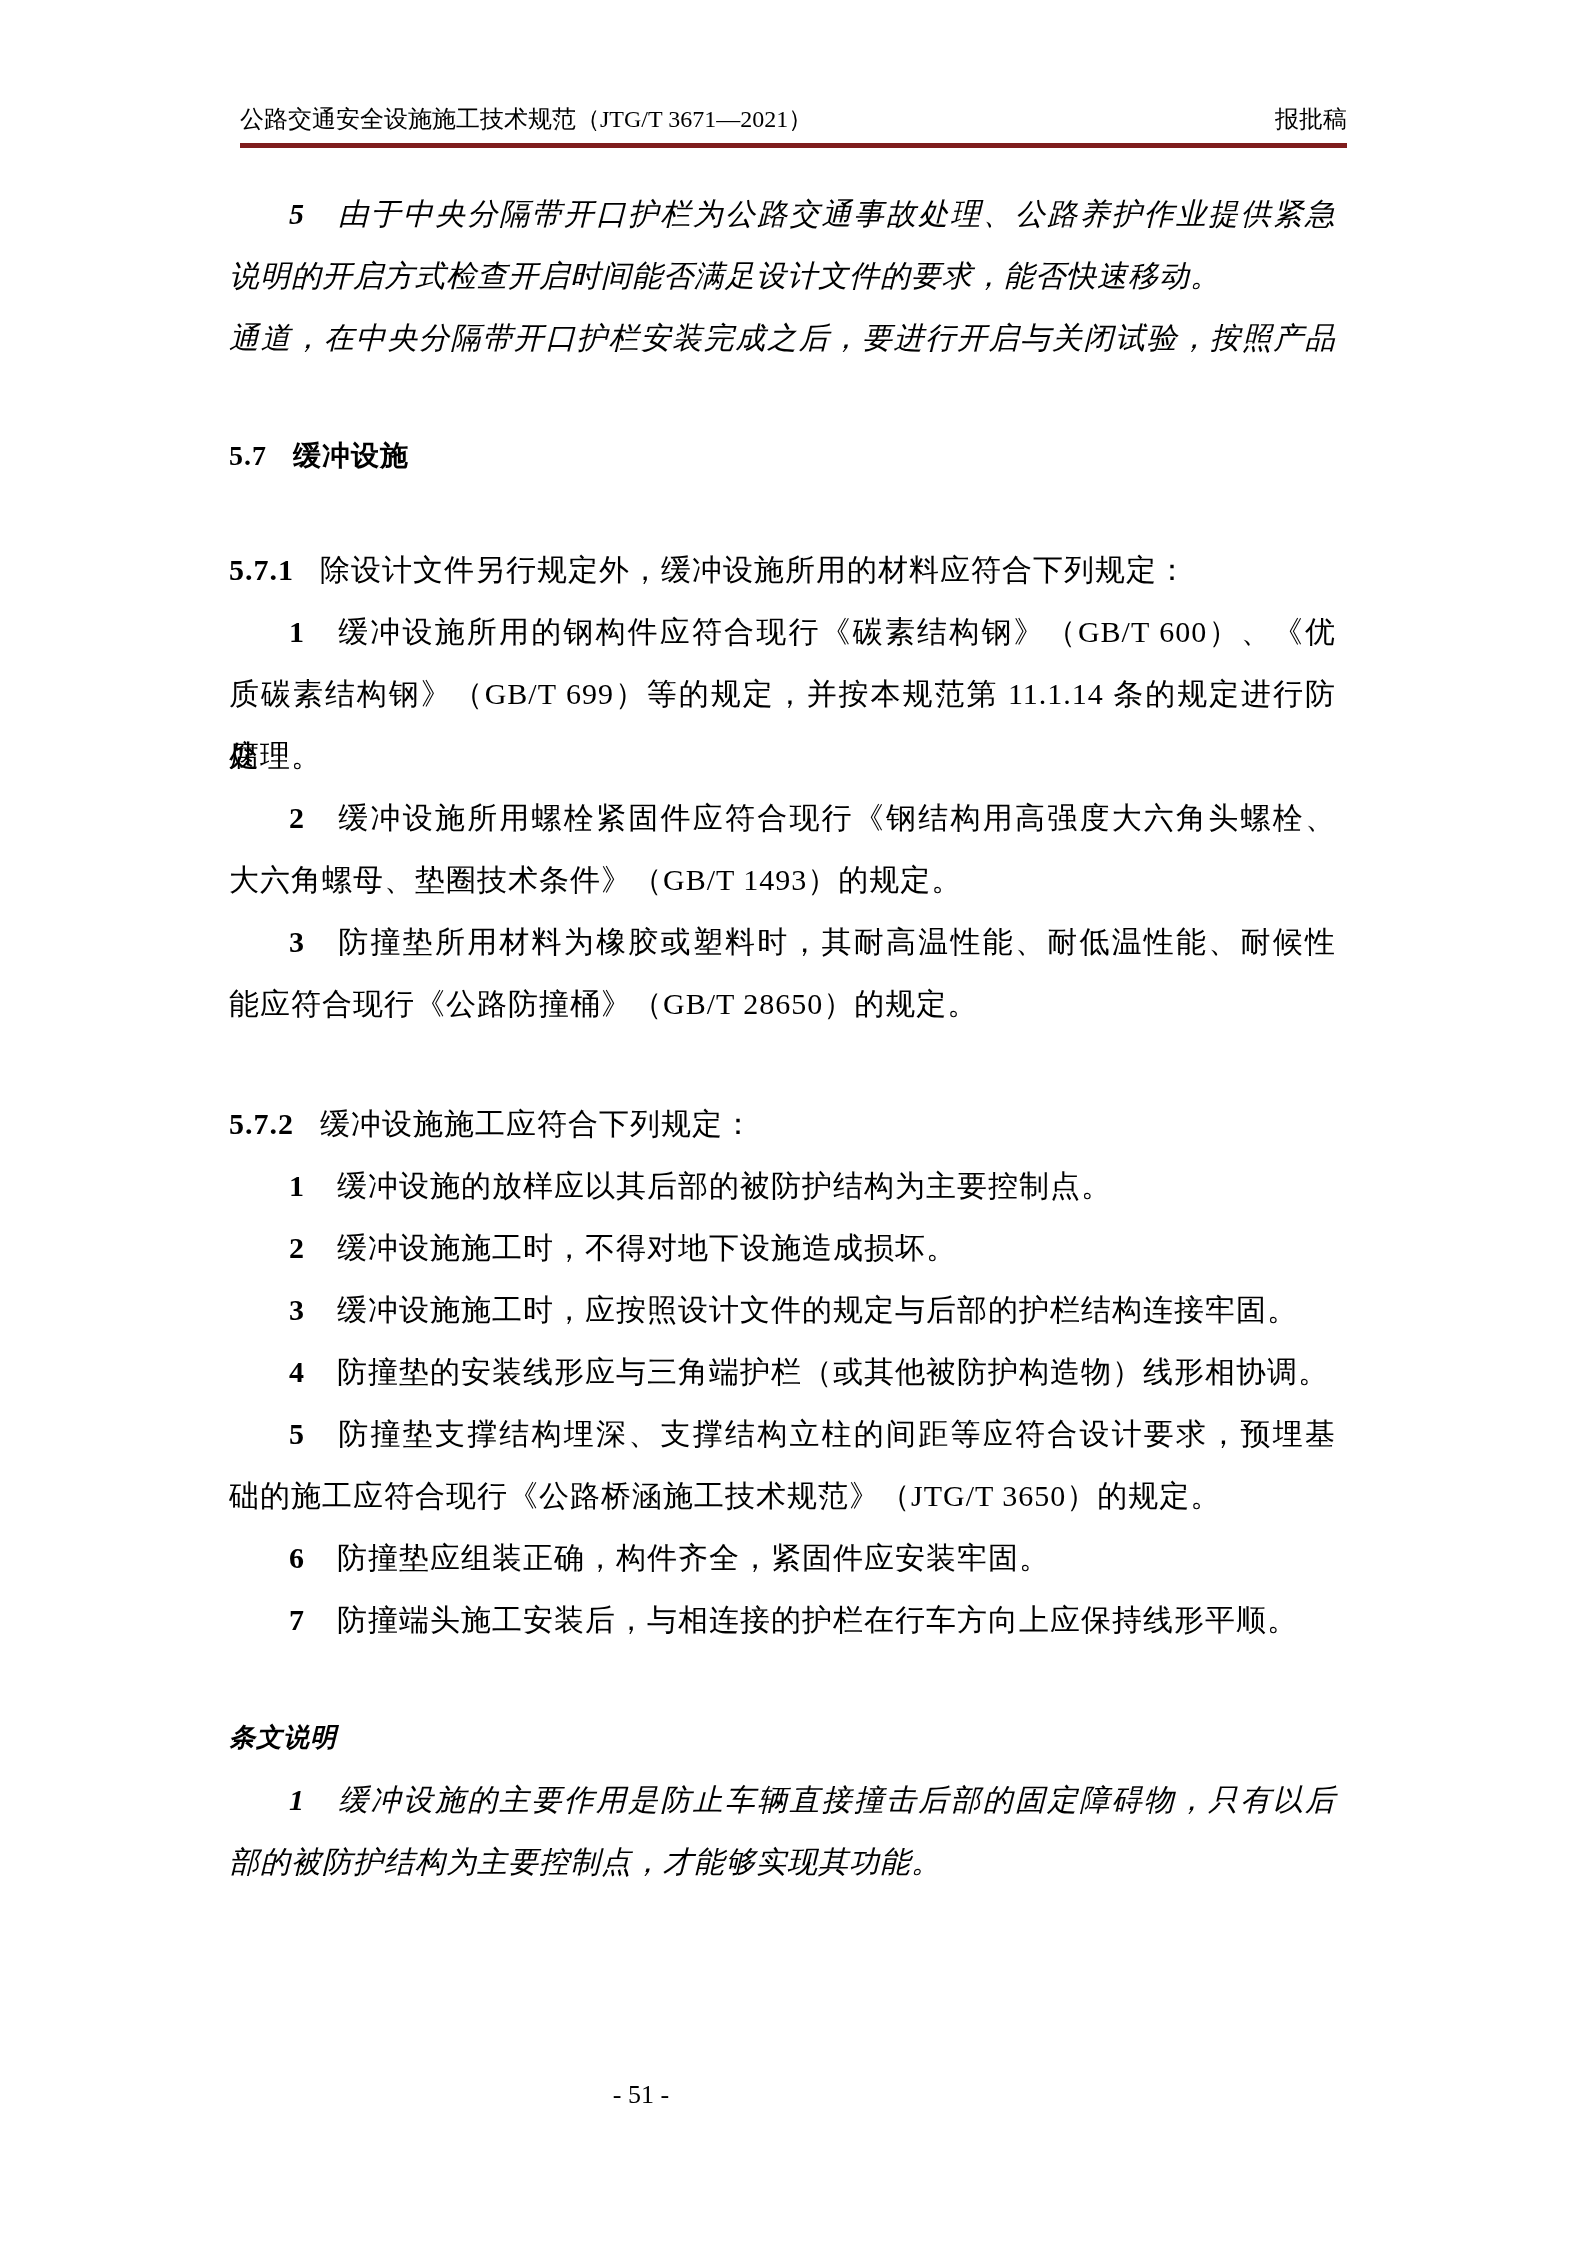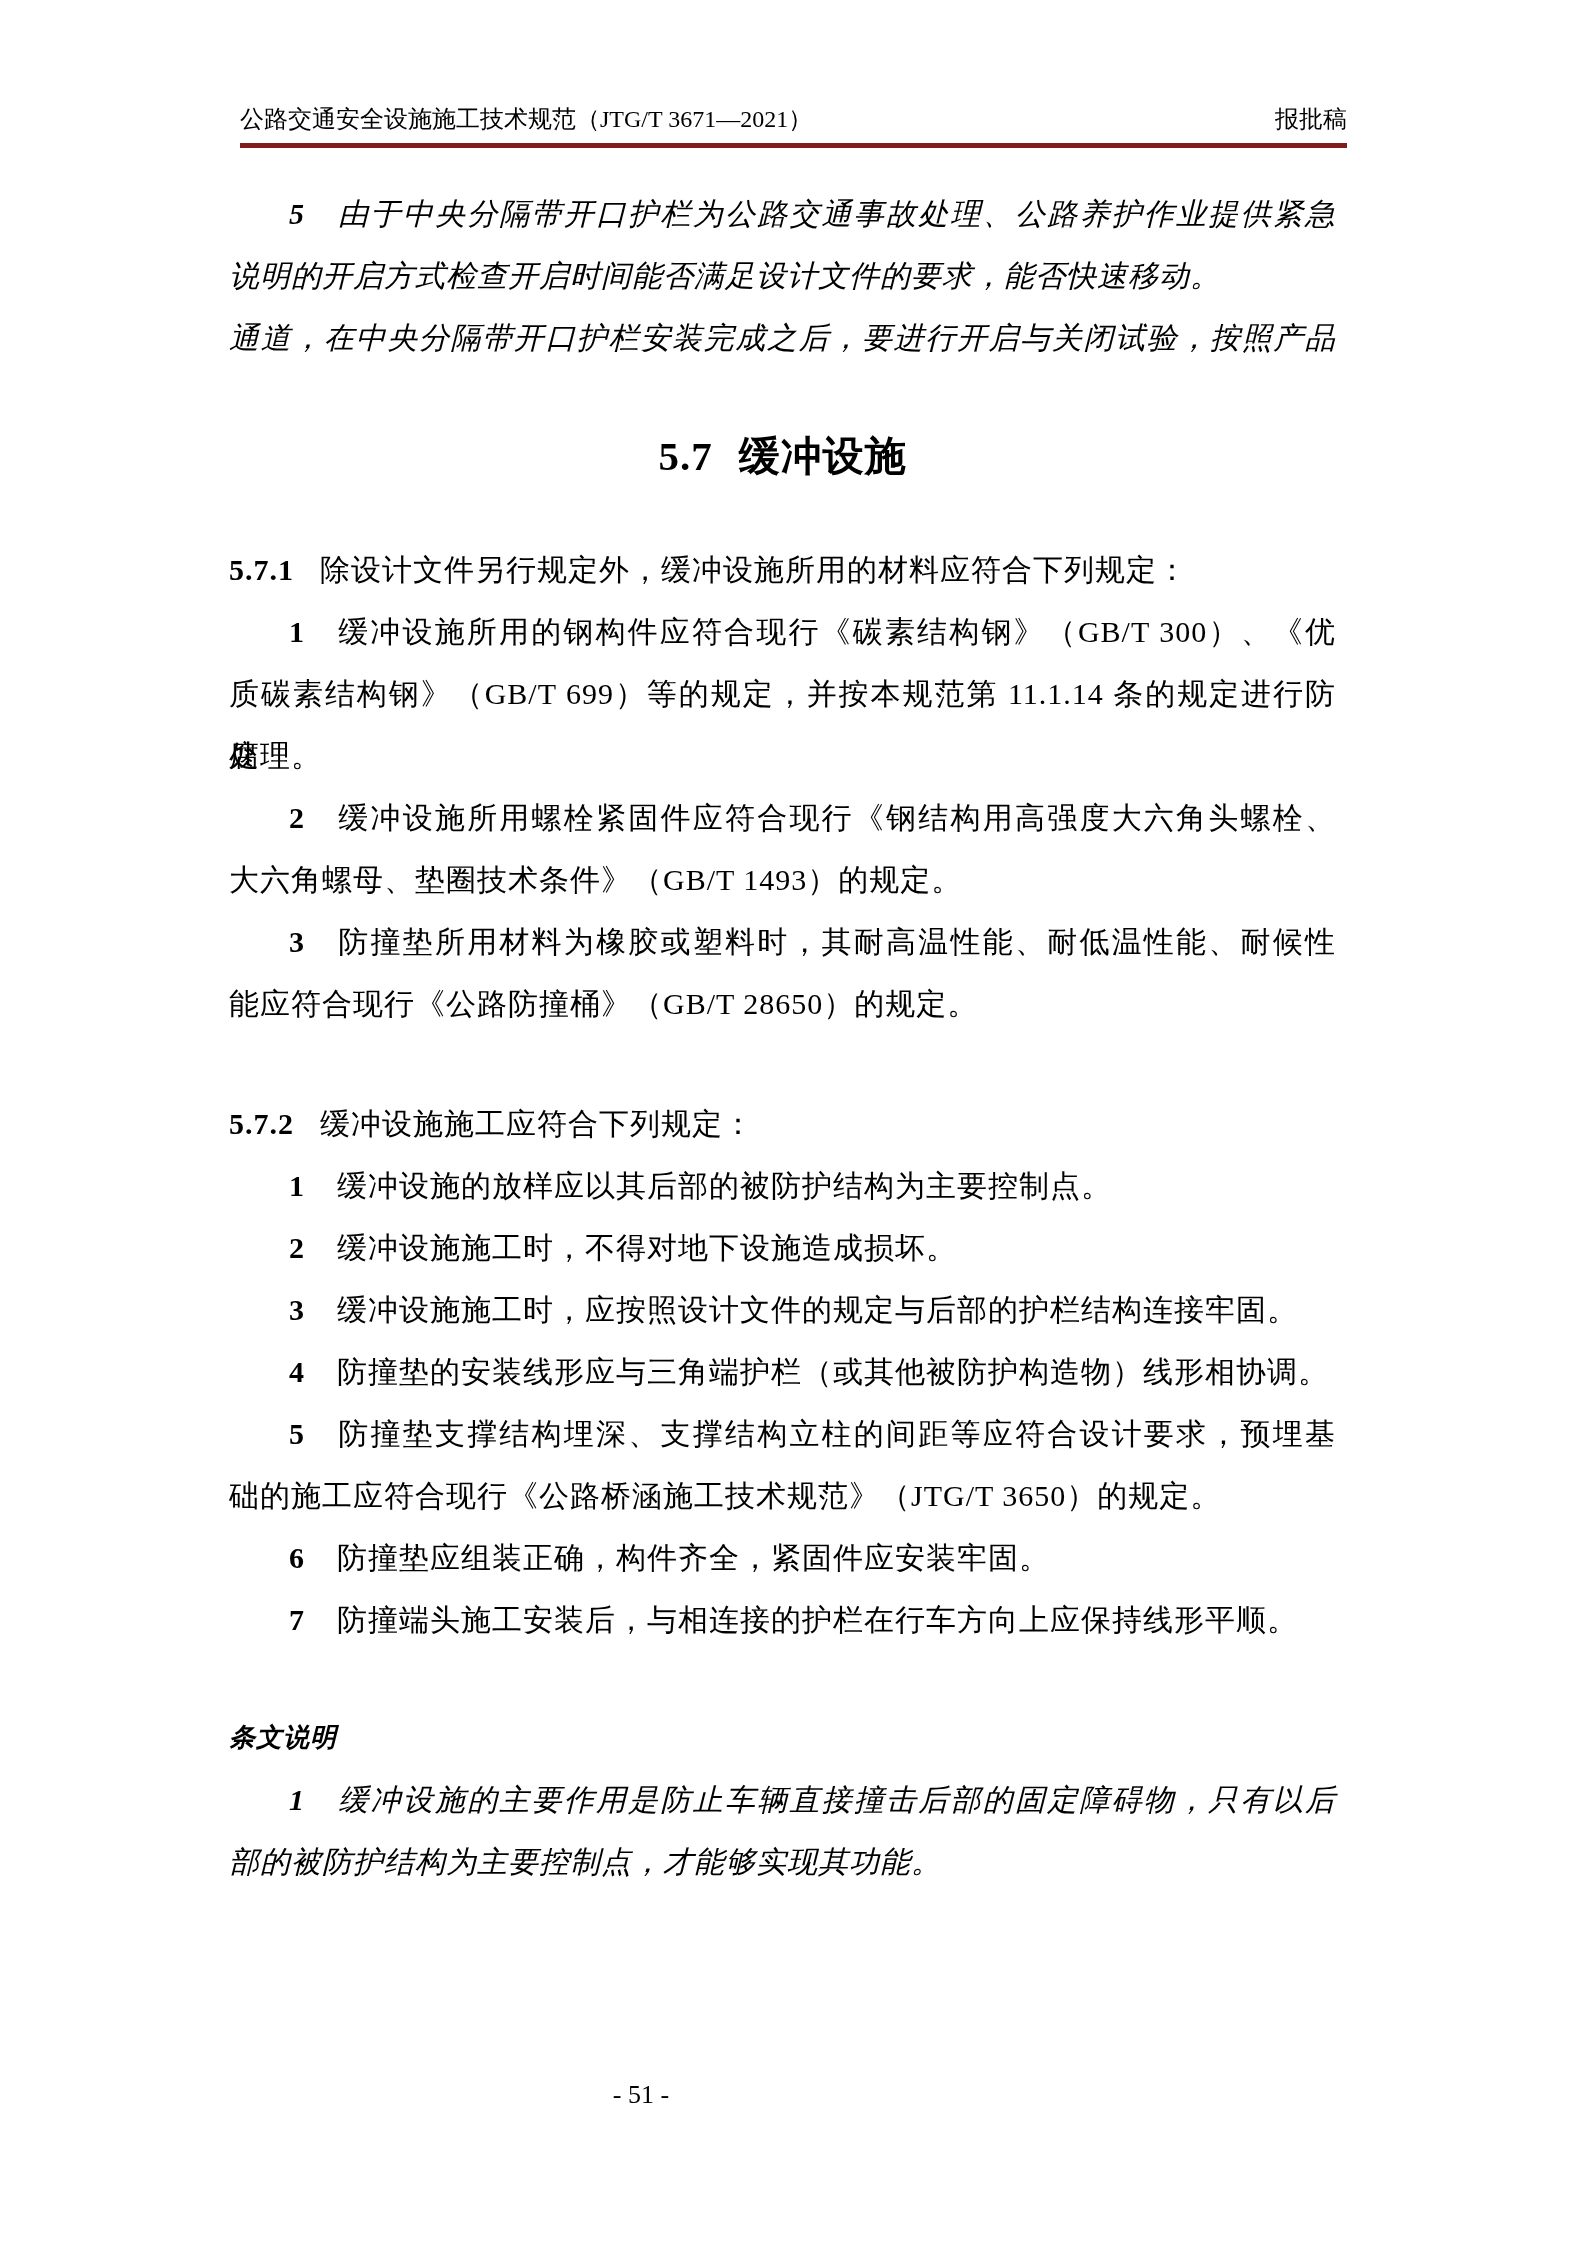--- a/index.html
+++ b/index.html
@@ -25,21 +25,21 @@
   .ln {
     height: 62px; line-height: 62px;
     font-size: 30px;
     letter-spacing: 1px;
   }
   .just { text-align: justify; text-align-last: justify; }
   .ind  { padding-left: 60px; }
   .kai  { font-style: italic; }           
   .num  { font-weight: bold; margin-right: 32px; }
   .cnum { font-weight: bold; margin-right: 26px; }
-  .h2   { font-weight: bold; font-size: 41px; text-align: center; }
+  .h2   { font-weight: bold; font-size: 28px; }
   .hnum { margin-right: 26px; }
   .htitle { font-family: "Liberation Sans", sans-serif; }
   .notes-h { font-weight: bold; font-style: italic; font-size: 26px; }
   .g56 { margin-top: 56px; }
   .g52 { margin-top: 52px; }
   .g58 { margin-top: 58px; }
   .footer {
     position: absolute;
     left: 0; top: 2078px; width: 1282px;
     text-align: center;
@@ -57,21 +57,21 @@
 <div class="content">
 
   <div class="ln kai just ind"><span class="num">5</span><span>由于中央分隔带开口护栏为公路交通事故处理、公路养护作业提供紧急</span></div>
   <div class="ln kai">说明的开启方式检查开启时间能否满足设计文件的要求，能否快速移动。</div>
   <div class="ln kai just">通道，在中央分隔带开口护栏安装完成之后，要进行开启与关闭试验，按照产品</div>
 
   <div class="ln h2 g56"><span class="hnum">5.7</span><span class="htitle">缓冲设施</span></div>
 
   <div class="ln g52"><span class="cnum">5.7.1</span><span>除设计文件另行规定外，缓冲设施所用的材料应符合下列规定：</span></div>
 
-  <div class="ln just ind"><span class="num">1</span><span>缓冲设施所用的钢构件应符合现行《碳素结构钢》（GB/T 300）、《优</span></div>
+  <div class="ln just ind"><span class="num">1</span><span>缓冲设施所用的钢构件应符合现行《碳素结构钢》（GB/T 600）、《优</span></div>
   <div class="ln just">质碳素结构钢》（GB/T 699）等的规定，并按本规范第 11.1.14 条的规定进行防腐</div>
   <div class="ln">处理。</div>
 
   <div class="ln just ind"><span class="num">2</span><span>缓冲设施所用螺栓紧固件应符合现行《钢结构用高强度大六角头螺栓、</span></div>
   <div class="ln">大六角螺母、垫圈技术条件》（GB/T 1493）的规定。</div>
 
   <div class="ln just ind"><span class="num">3</span><span>防撞垫所用材料为橡胶或塑料时，其耐高温性能、耐低温性能、耐候性</span></div>
   <div class="ln">能应符合现行《公路防撞桶》（GB/T 28650）的规定。</div>
 
   <div class="ln g58"><span class="cnum">5.7.2</span><span>缓冲设施施工应符合下列规定：</span></div>

